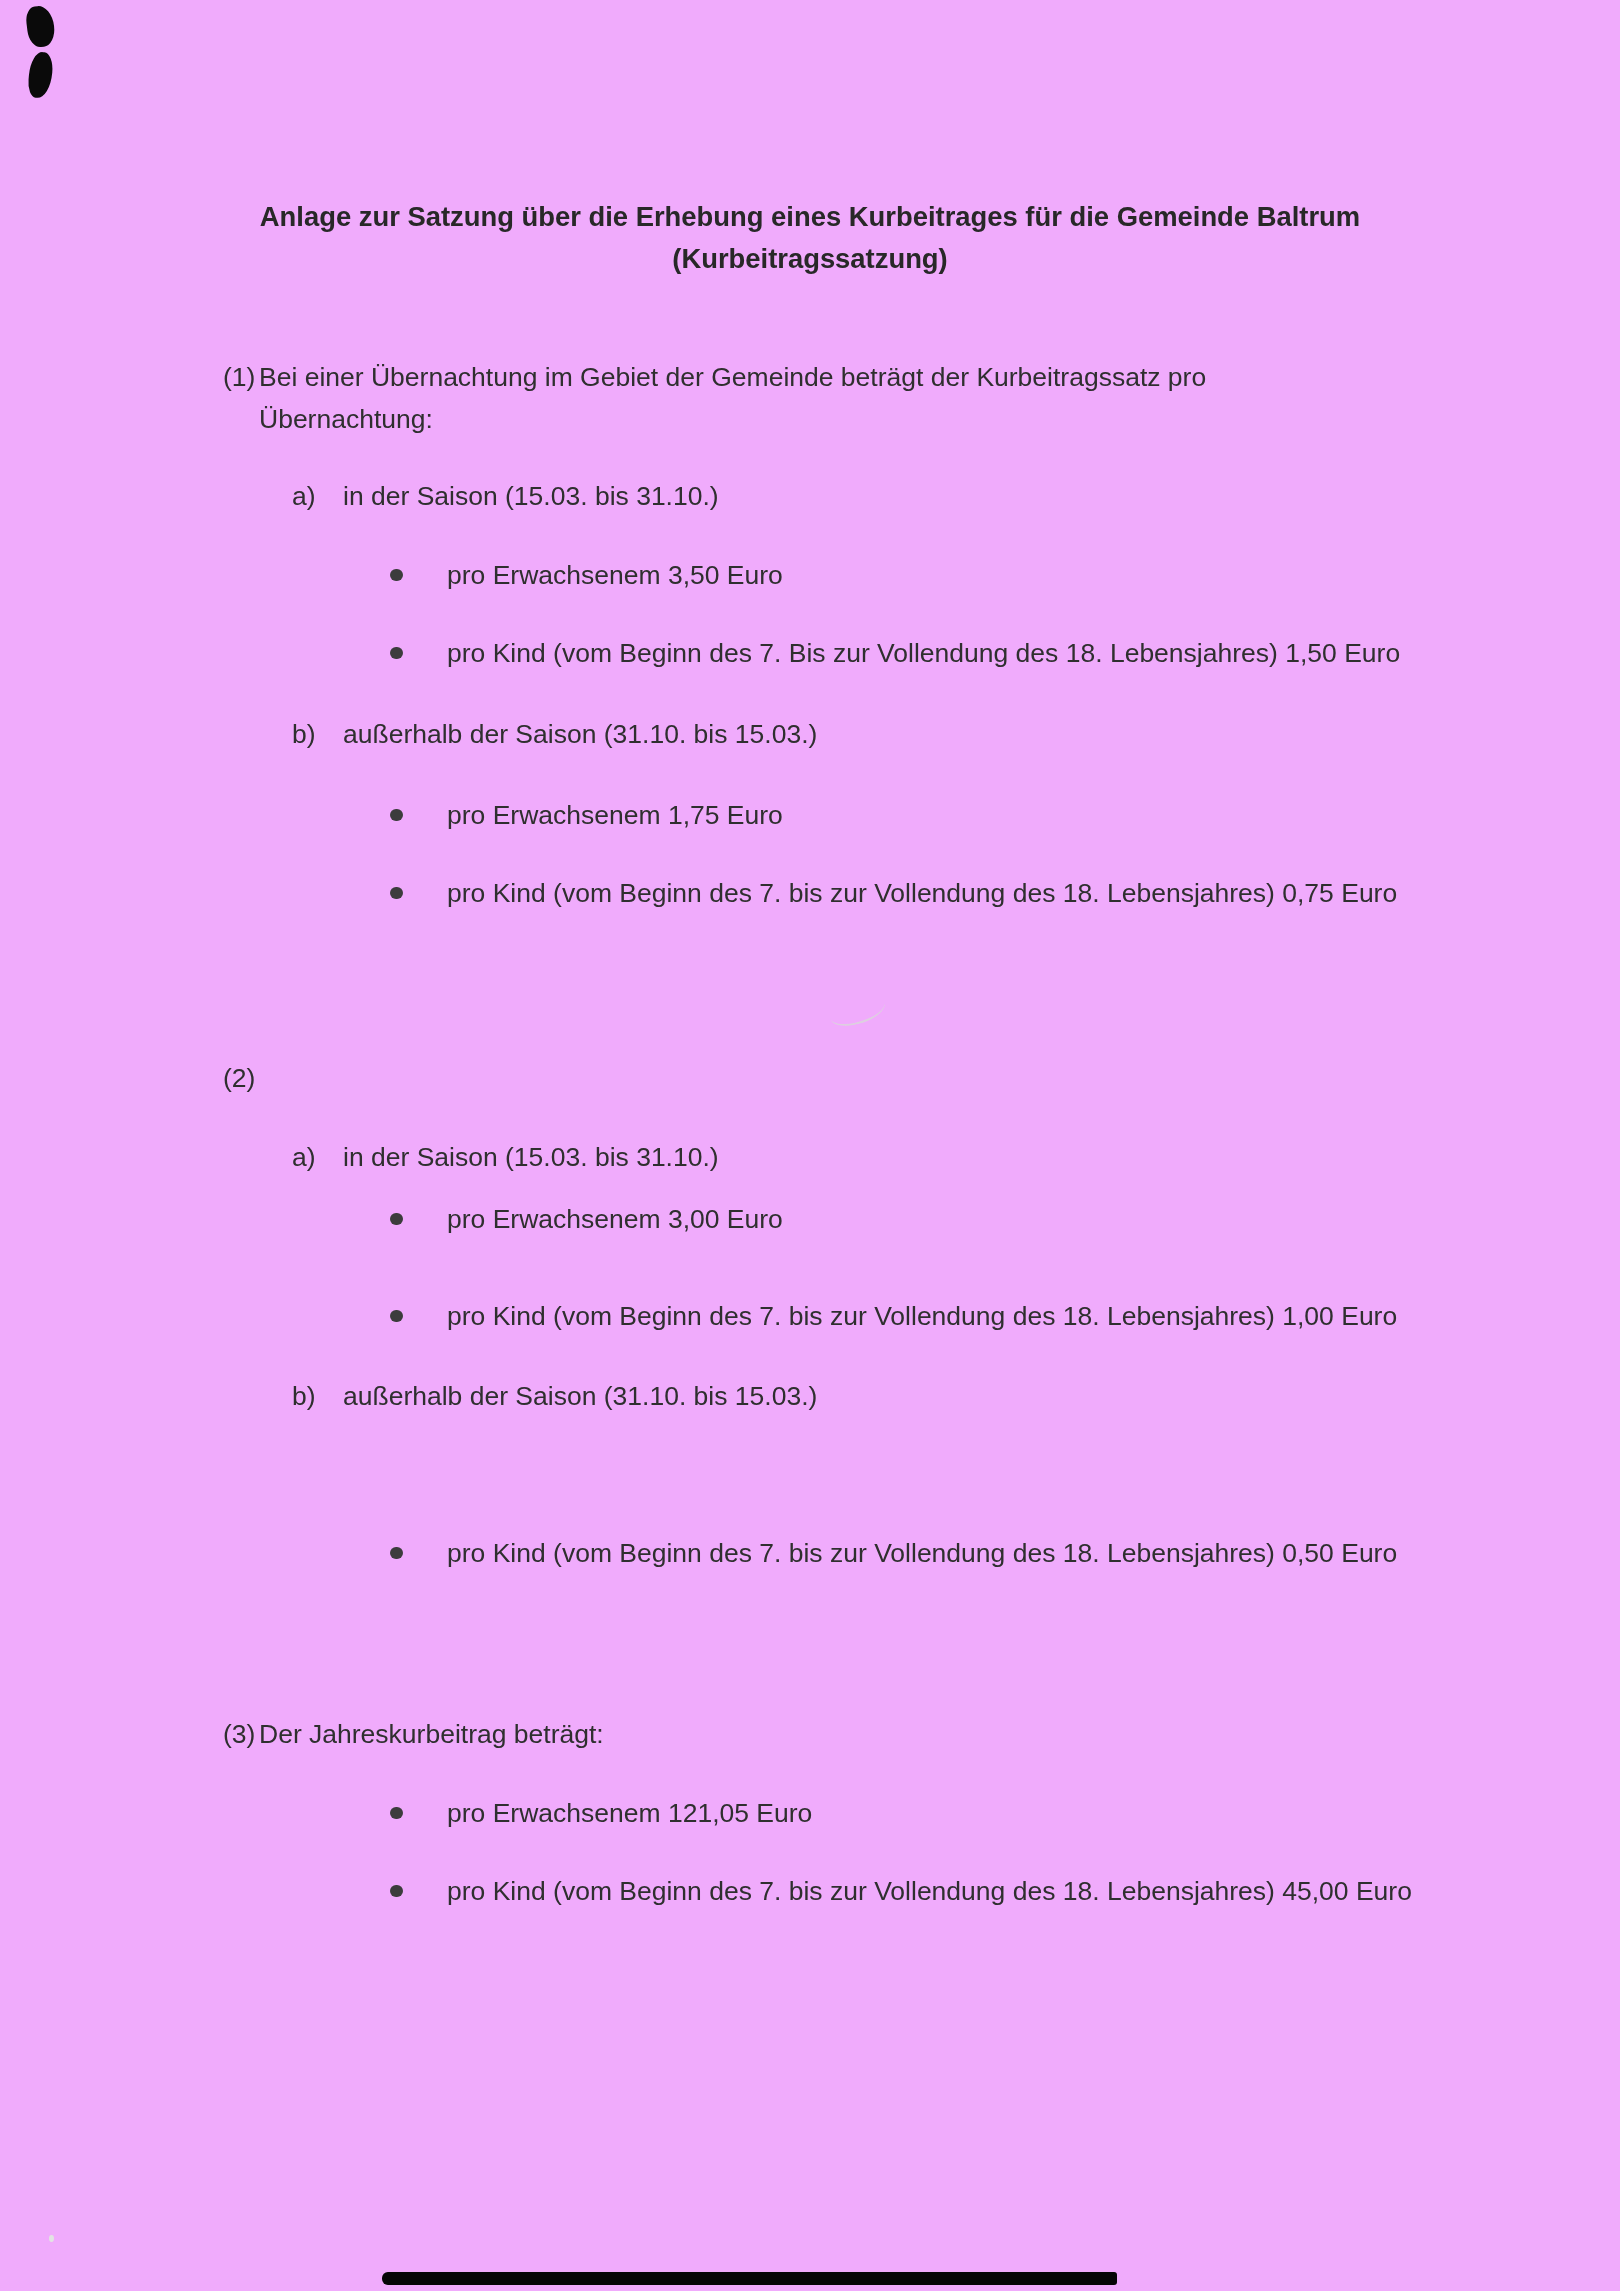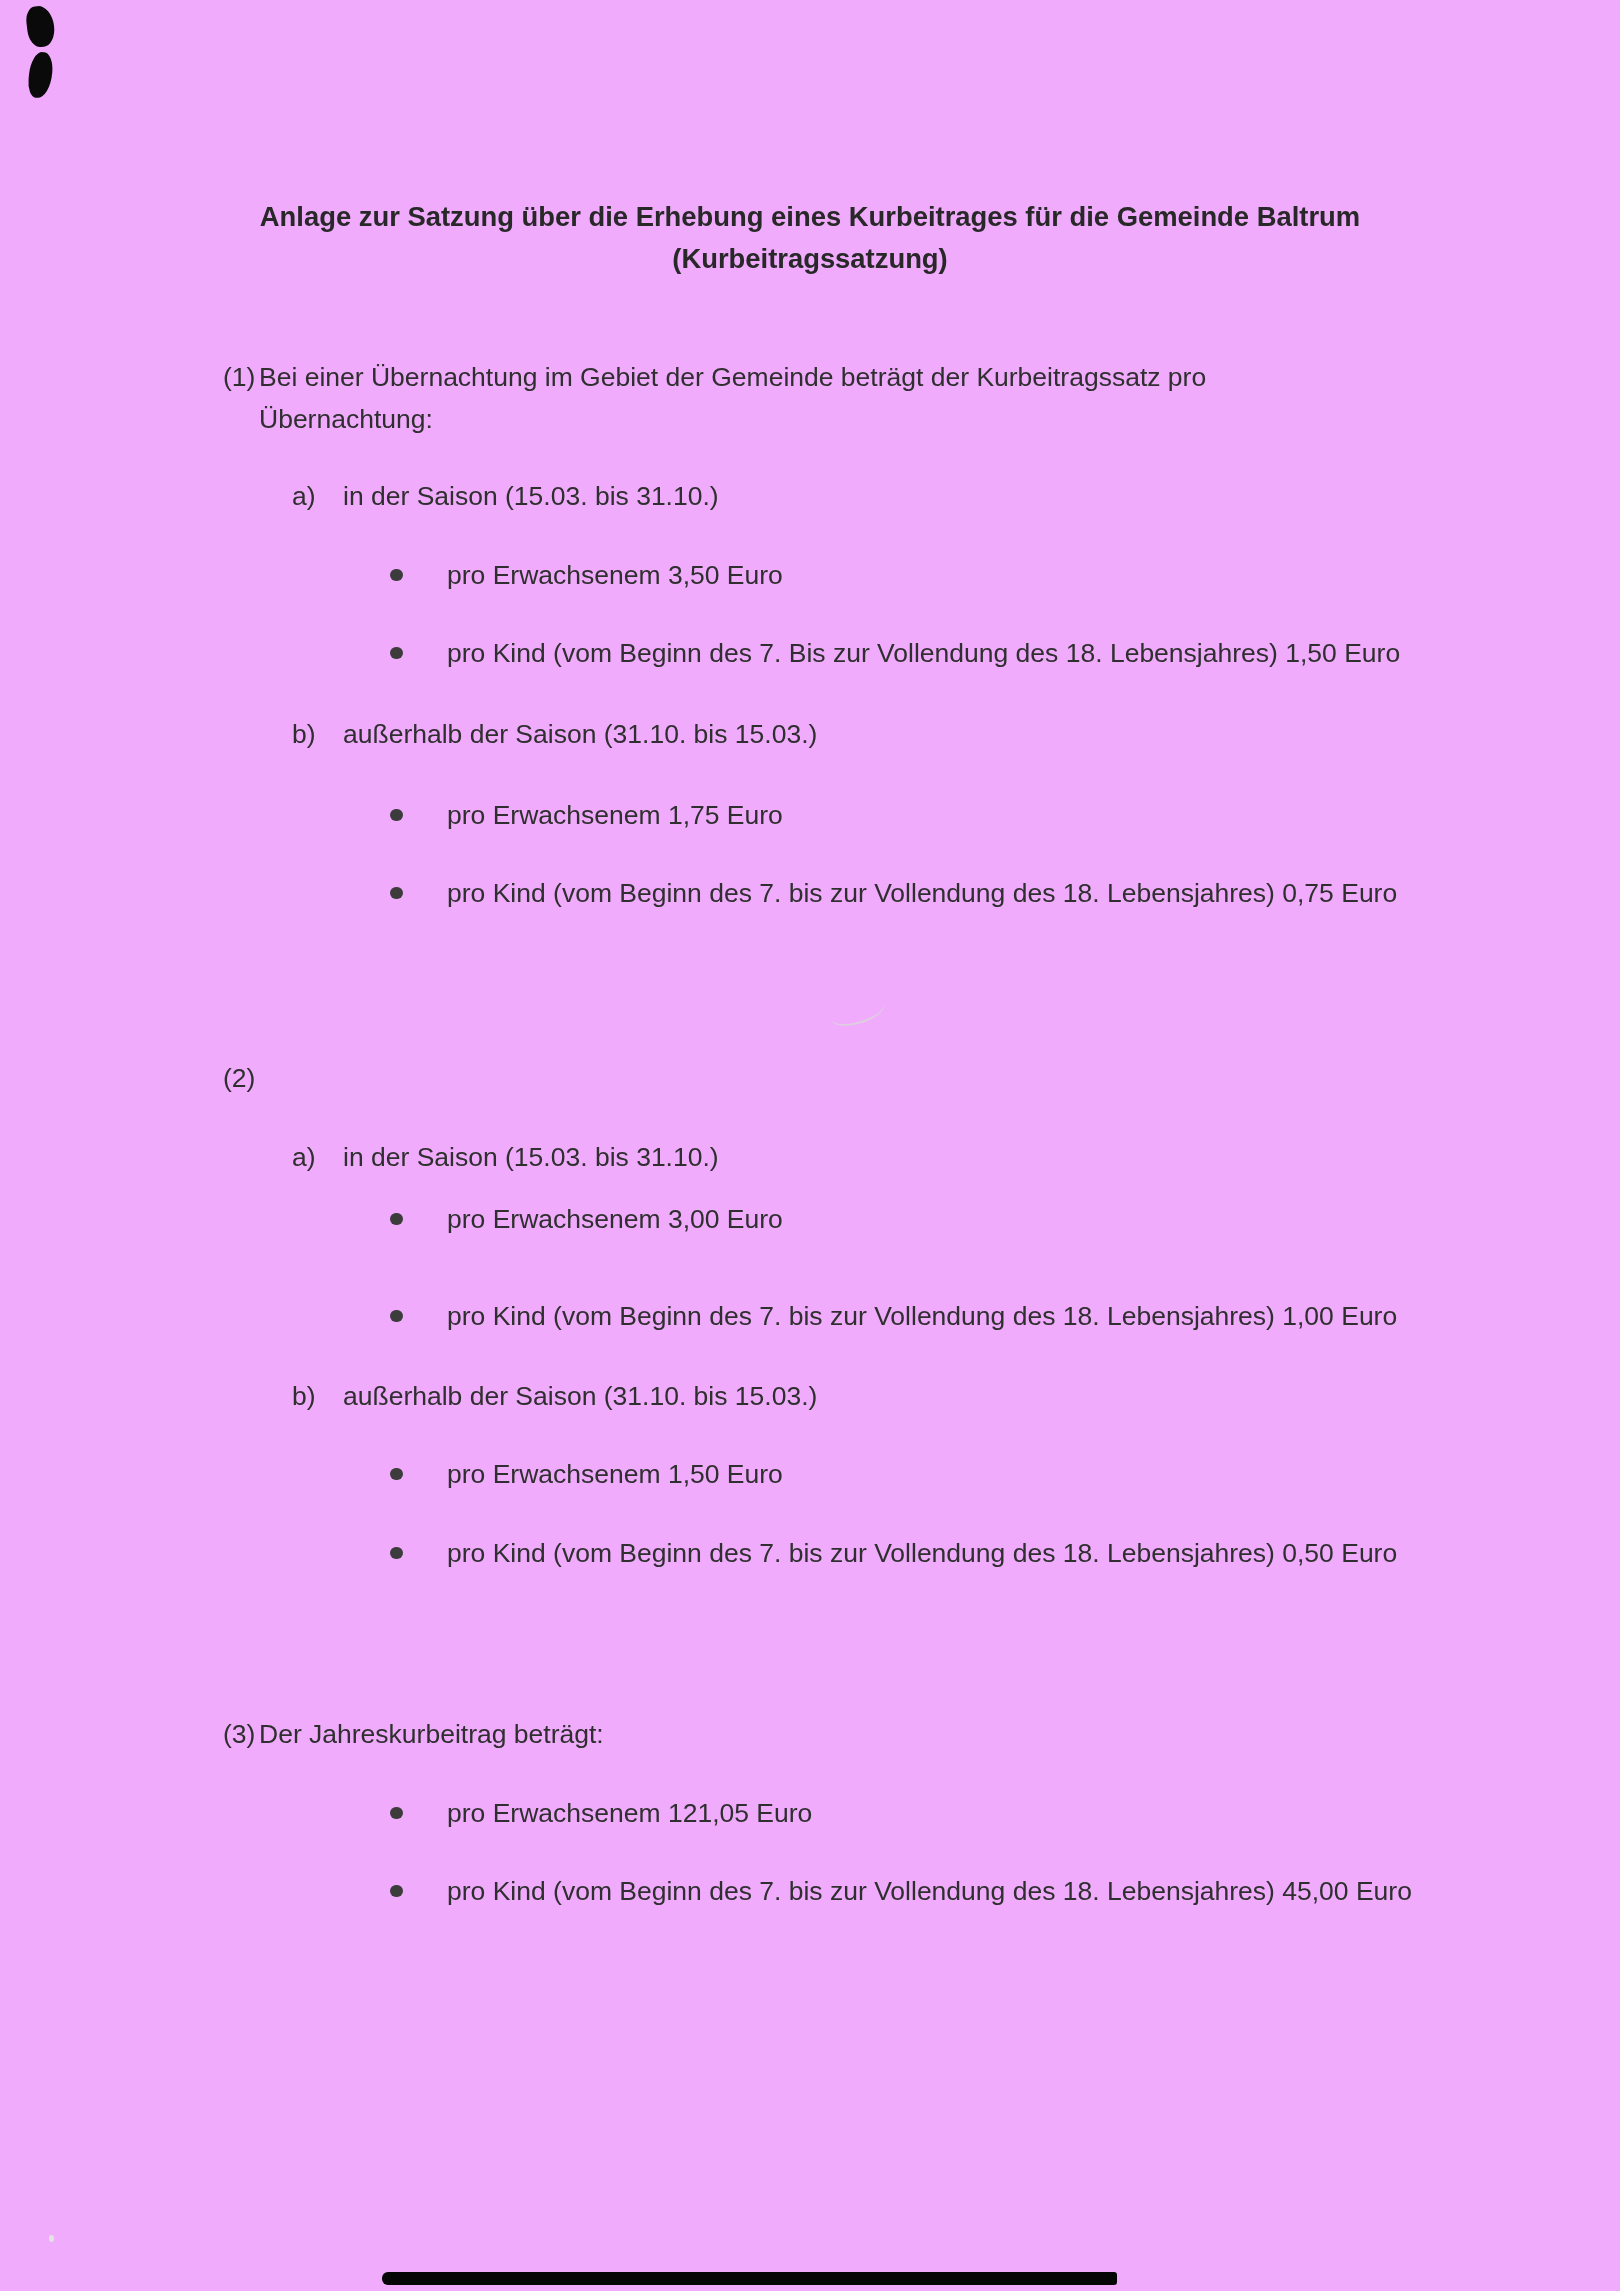--- a/index.html
+++ b/index.html
@@ -96,24 +96,20 @@
   <div class="row" style="top:1300px">
     <span class="bullet-dot"></span>
     <span class="btxt">pro Kind (vom Beginn des 7. bis zur Vollendung des 18. Lebensjahres) 1,00 Euro</span>
   </div>
 
   <div class="row" style="top:1380px">
     <span class="sub-label">b)</span>
     <span class="sub-txt">außerhalb der Saison (31.10. bis 15.03.)</span>
   </div>
 
-  <div class="row" style="top:1458px">
-    <span class="bullet-dot"></span>
-    <span class="btxt">pro Erwachsenem 1,50 Euro</span>
-  </div>
   <div class="row" style="top:1537px">
     <span class="bullet-dot"></span>
     <span class="btxt">pro Kind (vom Beginn des 7. bis zur Vollendung des 18. Lebensjahres) 0,50 Euro</span>
   </div>
 
   <div class="row" style="top:1718px">
     <span class="num">(3)</span>
     <span class="htxt">Der Jahreskurbeitrag beträgt:</span>
   </div>
 

